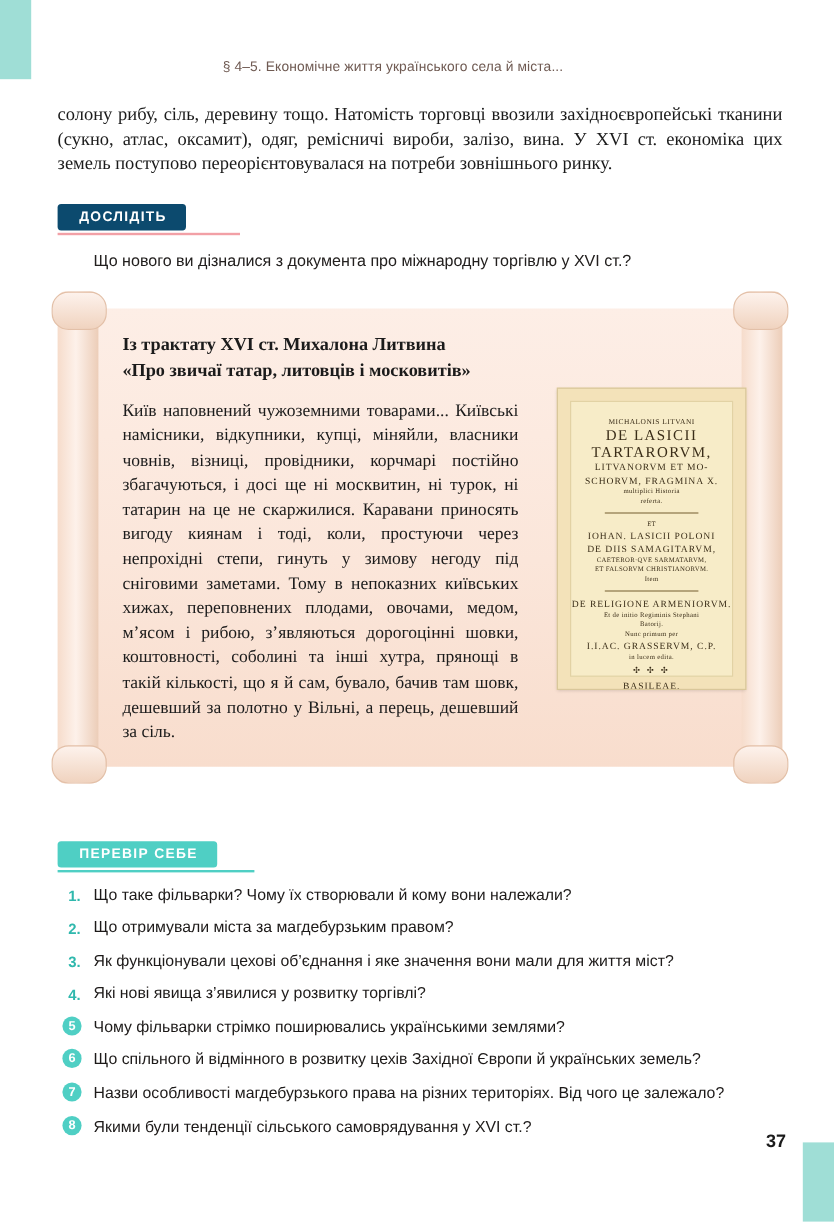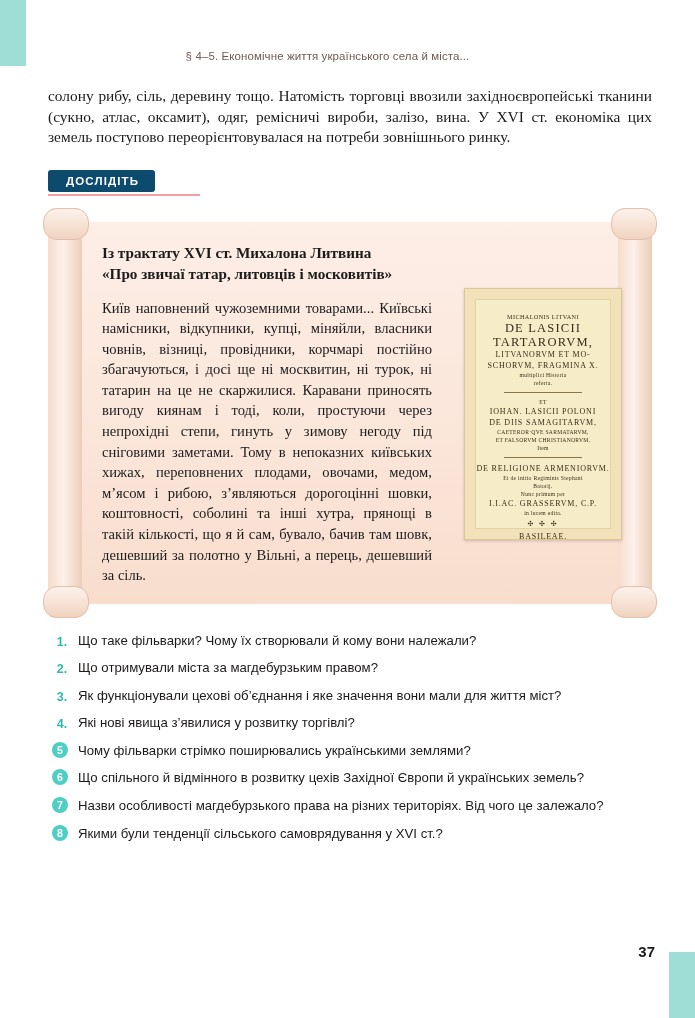--- a/index.html
+++ b/index.html
@@ -288,20 +288,21 @@
 
   <div class="content">
 
     <p class="para">солону рибу, сіль, деревину тощо. Натомість торговці ввозили західноєвропейські тканини (сукно, атлас, оксамит), одяг, ремісничі вироби, залізо, вина. У XVI ст. економіка цих земель поступово переорієнтовувалася на потреби зовнішнього ринку.</p>
 
     <div class="tag-banner">
       <span class="tag-pink">ДОСЛІДІТЬ</span>
       <span class="tag-underline-pink"></span>
     </div>
 
+    <p class="investigate-q">Що нового ви дізналися з документа про міжнародну торгівлю у XVI ст.?</p>
 
     <div class="scroll-wrap">
       <div class="scroll-bg"></div>
       <div class="roll left"></div>
       <div class="roll right"></div>
       <div class="roll-cap tl"></div>
       <div class="roll-cap bl"></div>
       <div class="roll-cap tr"></div>
       <div class="roll-cap br"></div>
 
@@ -336,20 +337,24 @@
             <div class="ob-m">I.I.AC. GRASSERVM, C.P.</div>
             <div class="ob-s">in lucem edita.</div>
             <div class="ob-orn">✣ ✣ ✣</div>
             <div class="ob-m">BASILEAE,</div>
 
           </div>
         </div>
       </div>
     </div>
 
+    <div class="check-banner">
+      <span class="tag-teal">ПЕРЕВІР СЕБЕ</span>
+      <span class="tag-underline-teal"></span>
+    </div>
 
     <ol class="qlist">
       <li>
         <span class="qnum">1.</span>
         <span>Що таке фільварки? Чому їх створювали й кому вони належали?</span>
       </li>
       <li>
         <span class="qnum">2.</span>
         <span>Що отримували міста за магдебурзьким правом?</span>
       </li>

